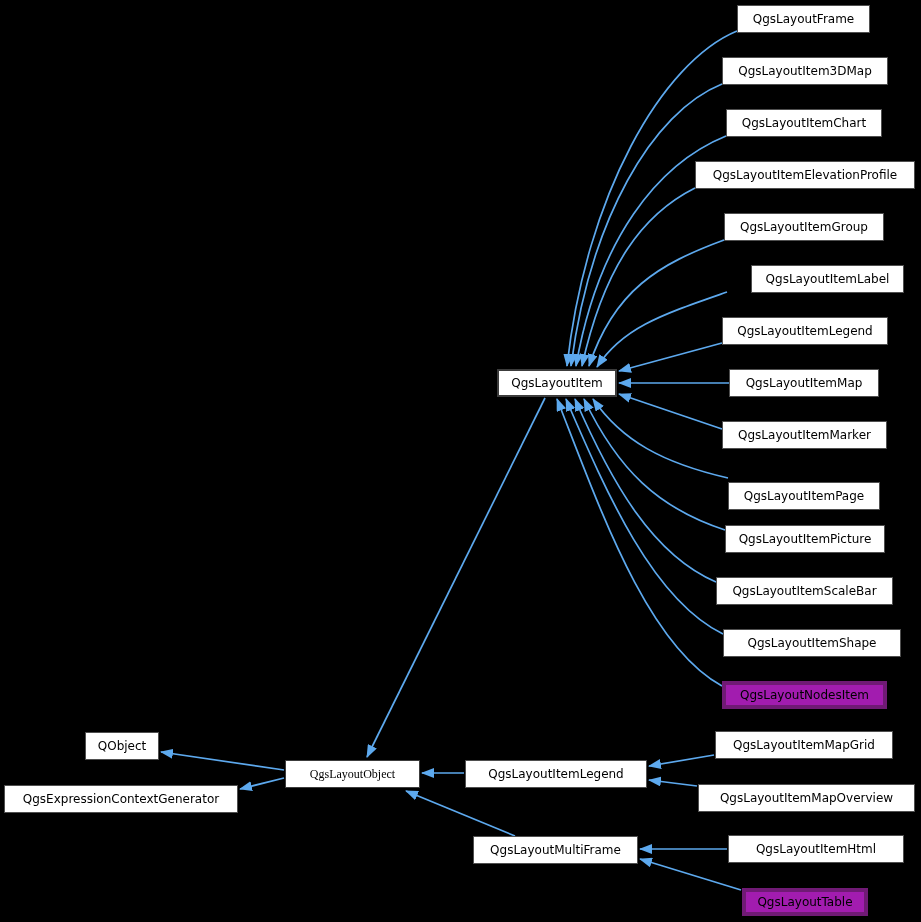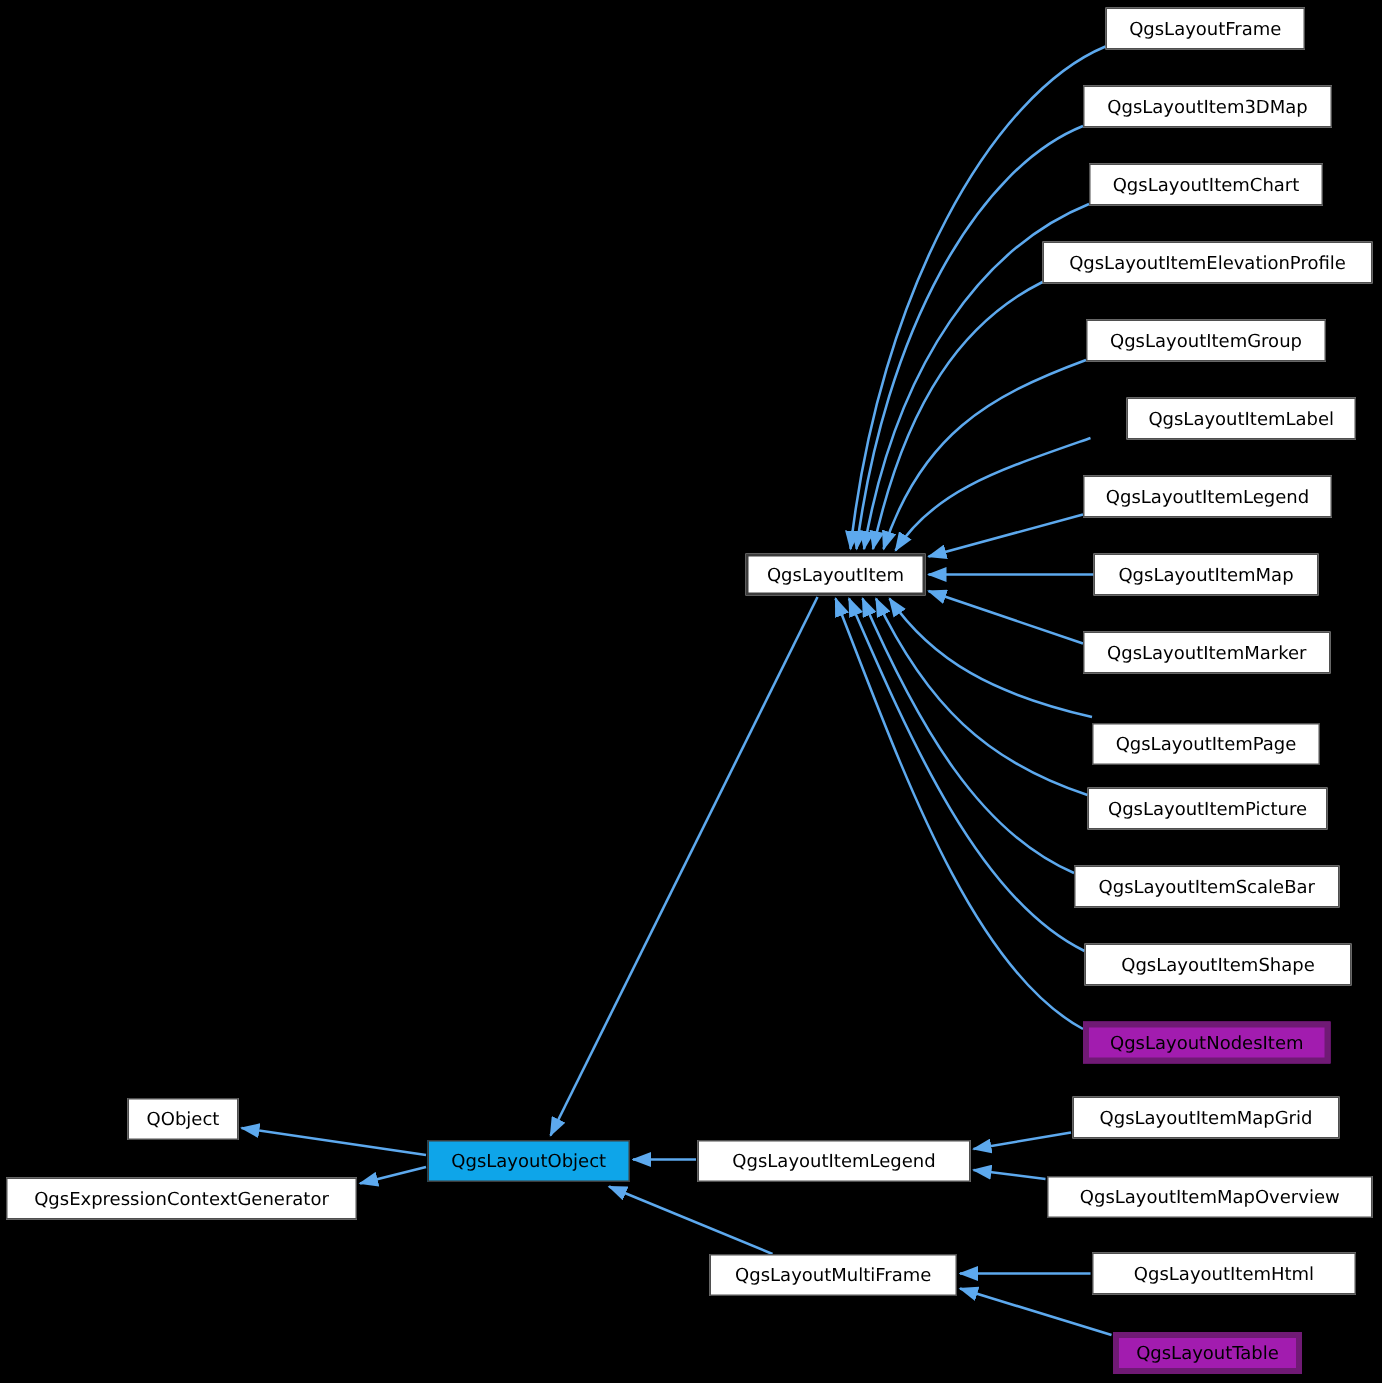--- a/index.html
+++ b/index.html
@@ -9,21 +9,21 @@
   }
   svg.edges { position:absolute; left:0; top:0; width:921px; height:922px; }
   .edge { fill:none; stroke-width:1.7px; }
   .node {
     position:absolute; height:28px; box-sizing:border-box;
     display:flex; align-items:center; justify-content:center;
     background:#ffffff; border:1.5px solid #4f4f4f;
     color:#000000; font-size:12px; line-height:1; white-space:nowrap;
     cursor:pointer; z-index:2;
   }
-  .node.current { background:#0ea5e9; border-color:#3c3c3c; }
+  .node.current { background:#ffffff; border-color:#3c3c3c;font-family:Liberation Serif, serif; }
   .node.truncated { background:#a21caf; border:4px solid #701a75; }
   .node.root { border-width:2px; border-color:#3c3c3c; }
 </style>
 </head>
 <body>
 
 <div id="canvas">
   <svg id="edges" class="edges" viewBox="0 0 921 922">
     <defs>
       <marker id="ah" markerWidth="13" markerHeight="10" refX="12" refY="5" orient="auto" markerUnits="userSpaceOnUse">

